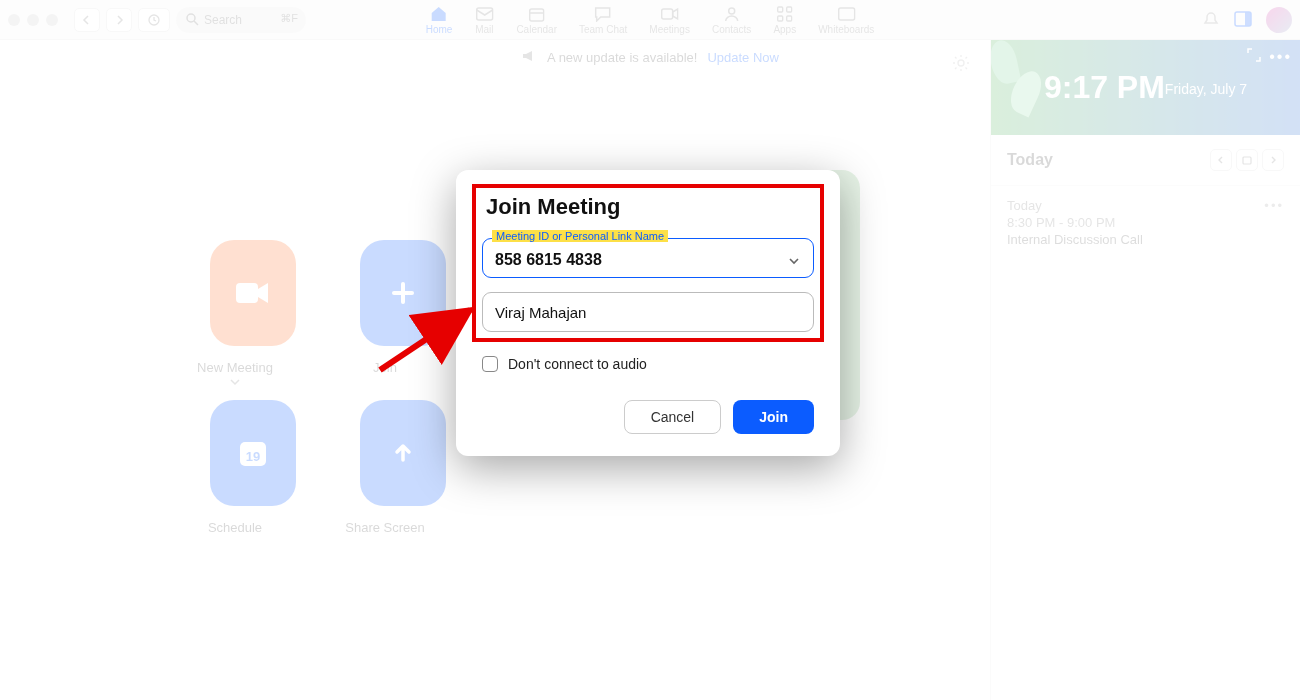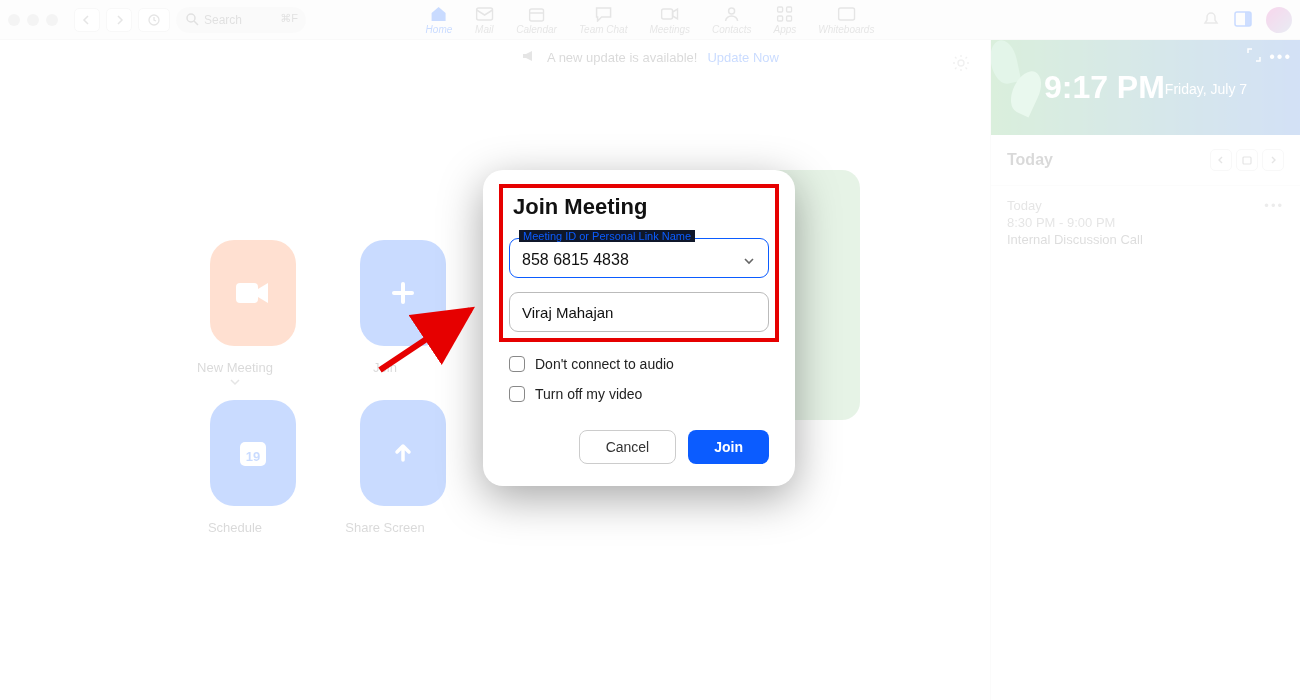--- a/index.html
+++ b/index.html
@@ -19,21 +19,21 @@
   .nav-btn { width: 26px; height: 24px; border: 1px solid #ddd; border-radius: 5px; background: #fff; display:flex;align-items:center;justify-content:center;color:#888;font-size:13px;}
   .hist-btn { width: 32px; height: 24px; border: 1px solid #ddd; border-radius: 5px; background: #fff; display:flex;align-items:center;justify-content:center;color:#888;}
   .search-wrap { position: relative; width: 130px; height: 26px; }
   .search-input {
     width: 100%; height: 100%; border-radius: 13px; border: none; background: #e9e9e9;
     padding: 0 32px 0 28px; font-size: 12px; color: #555;
   }
   .search-icon-abs { position:absolute; left:9px; top:5px; color:#777; }
   .search-hint { position:absolute; right:8px; top:5px; font-size:11px; color:#777; }
 
-  .main-nav { position: absolute; left: 50%; transform: translateX(-50%); display: flex; gap: 22px; font-style: italic; }
+  .main-nav { position: absolute; left: 50%; transform: translateX(-50%); display: flex; gap: 22px; }
   .nav-item { display:flex; flex-direction:column; align-items:center; font-size:10px; color:#8a8a8a; gap:1px; cursor:pointer; }
   .nav-item.active { color:#0b5cff; }
   .nav-icon { width:20px; height:18px; display:flex; align-items:center; justify-content:center; }
 
   .toolbar-right { margin-left:auto; display:flex; gap:14px; align-items:center; }
   .right-icon { width:18px; height:18px; color:#999; }
   .avatar-small { width:26px; height:26px; border-radius:50%; background: linear-gradient(135deg,#d4a,#9ac); }
 
   
   .banner { position:absolute; top:40px; left:0; right:0; height:34px; display:flex; align-items:center; justify-content:center; gap:10px; font-size:13px; color:#555; z-index:1;}
@@ -68,29 +68,29 @@
   .event .day { color:#888; }
   .event .more { color:#aaa; letter-spacing:2px; cursor:pointer;}
   .event .time { color:#888; }
   .event .name { color:#666; }
 
   .cards-bg { position:absolute; top:170px; left:600px; width:260px; height:250px; border-radius:18px; background:#8fc78f; z-index:0;}
 
   
   .modal-shadow { position:absolute; inset:0; z-index:10; }
   .modal {
-    position:absolute; top:170px; left:456px; width:312px; background:#fff;
-    border-radius:20px; box-shadow:0 12px 44px rgba(0,0,0,0.35); padding:24px 26px 22px; z-index:20;margin-left:27px;
+    position:absolute; top:170px; left:456px; width:384px; background:#fff;
+    border-radius:12px; box-shadow:0 12px 44px rgba(0,0,0,0.35); padding:24px 26px 22px; z-index:20;
   }
   .modal h2 { font-size:22px; font-weight:700; color:#111; margin-bottom:18px;}
   .highlight-box { border:4px solid #e60000; padding:6px; margin:-10px -10px 10px;}
   .highlight-box h2 { margin-left:4px; }
   .field-wrap { position:relative; margin-top:10px;}
-  .floating-label { position:absolute; top:-8px; left:10px; background:#0f172a; padding:0 4px; font-size:11px; color:#0b5cff;}
-  .id-input { width:100%; height:40px; border:1.5px solid #0b5cff; border-radius:9px; padding:4px 36px 0 12px; font-size:16px; color:#111;}
+  .floating-label { position:absolute; top:-8px; left:10px; background:#fde047; padding:0 4px; font-size:11px; color:#0b5cff;}
+  .id-input { width:100%; height:40px; border:1.5px solid #0b5cff; border-radius:9px; padding:4px 36px 0 12px; font-size:16px; color:#111;font-weight:bold;}
   .id-caret { position:absolute; right:14px; top:14px; color:#666; }
   .name-input { width:100%; height:40px; border:1px solid #bbb; border-radius:9px; padding:0 12px; font-size:15px; color:#111; margin-top:14px;}
   .check-row { display:flex; align-items:center; gap:10px; margin-top:14px; font-size:14px; color:#222; }
   .checkbox { width:16px; height:16px; border:1.5px solid #888; border-radius:4px; cursor:pointer;}
   .modal-actions { display:flex; justify-content:flex-end; gap:12px; margin-top:28px; }
   .btn { height:34px; padding:0 26px; border-radius:8px; font-size:14px; font-weight:500; cursor:pointer;text-align:center; }
   .btn-secondary { background:#fff; border:1px solid #ccc; color:#333;}
   .btn-primary { background:#0b5cff; border:none; color:#fff; font-weight:600;}
 
   .arrow { position:absolute; top:300px; left:370px; z-index:30; }
@@ -340,24 +340,20 @@
       </span>
     </div>
 
     <input class="name-input" value="Viraj Mahajan" style="">
   </div>
 
   <label class="check-row">
     <span class="checkbox"></span>
     <span>Don't connect to audio</span>
   </label>
-  <label class="check-row">
-    <span class="checkbox"></span>
-    <span>Turn off my video</span>
-  </label>
 
   <div class="modal-actions">
     <button class="btn btn-secondary">Cancel</button>
     <button class="btn btn-primary">Join</button>
   </div>
 </div>
 
 <div class="arrow">
   <svg width="120" height="80" viewBox="0 0 120 80">
     <defs>

